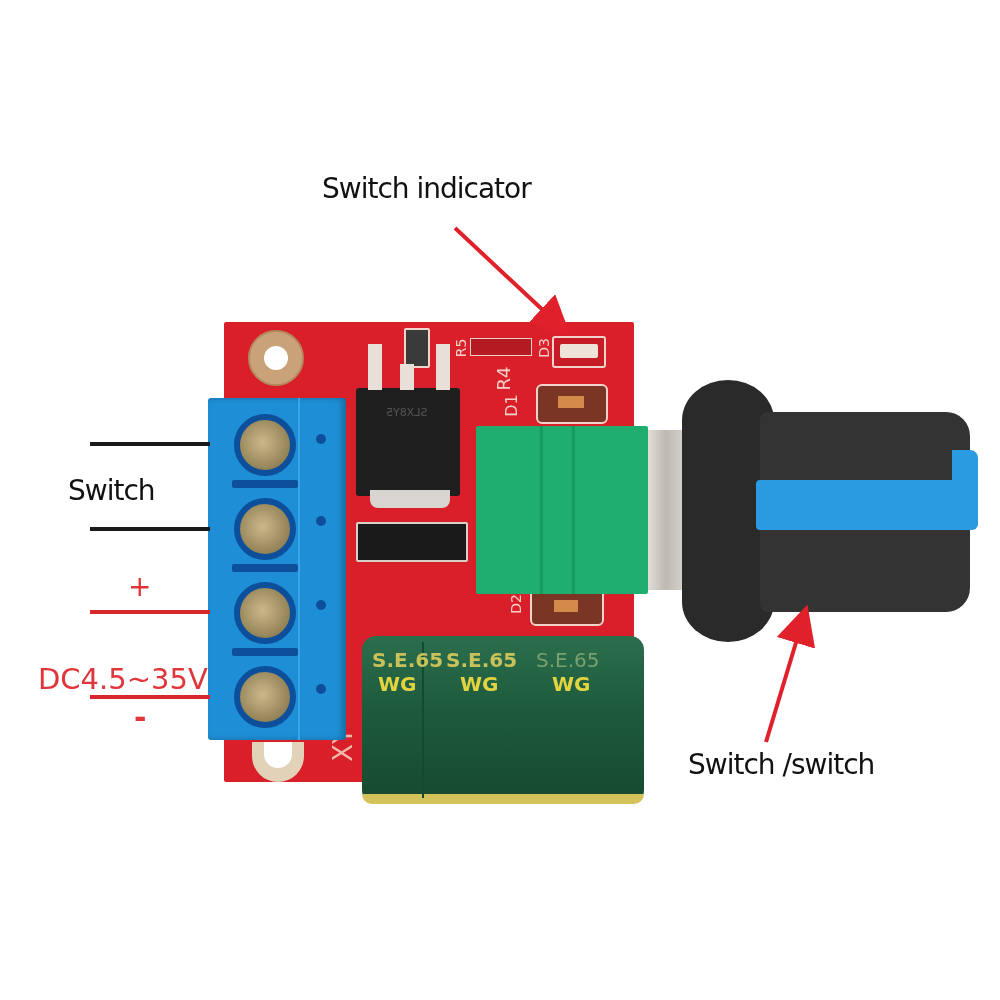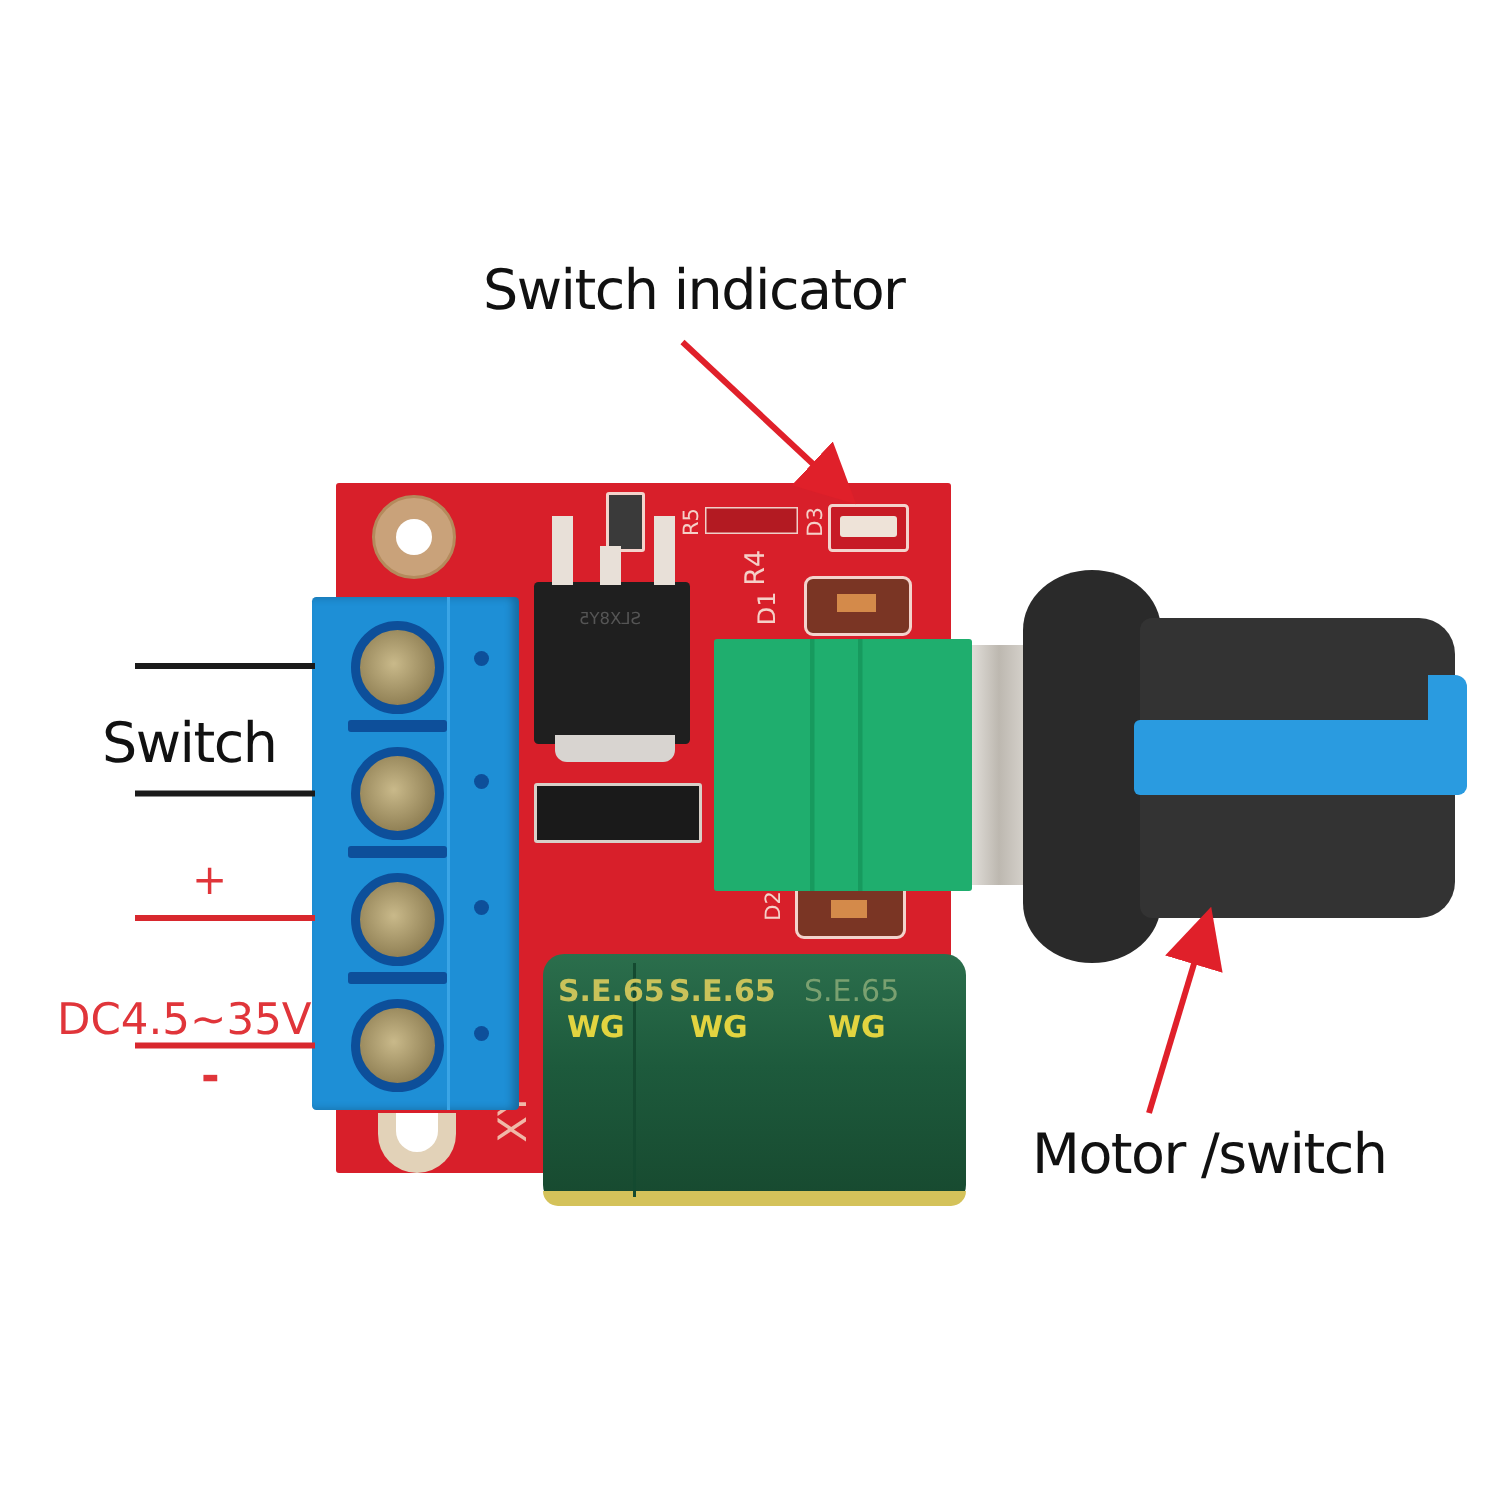--- a/index.html
+++ b/index.html
@@ -1,18 +1,18 @@
 <!DOCTYPE html>
 <html><head>
 <meta charset="utf-8">
 <style>
   html, body { margin:0; padding:0; background:#ffffff; }
   body { width:1000px; height:1000px; position:relative; overflow:hidden; font-family:"DejaVu Sans", sans-serif; }
   .abs { position:absolute; }
-  .label-black { color:#111111; font-size:37px; letter-spacing:-1px; white-space:nowrap; }
+  .label-black { color:#111111; font-size:28px; letter-spacing:-1px; white-space:nowrap; }
   .label-red { color:#e0353a; white-space:nowrap; }
   .wire { position:absolute; height:4px; }
   .pcb { background:#d81f2a; }
   svg { position:absolute; left:0; top:0; }
 </style>
 </head>
 <body>
 
 <div class="abs pcb" style="left:224px; top:322px; width:410px; height:460px; border-radius:2px;"></div>
 
@@ -100,21 +100,21 @@
 <div class="wire" style="left:90px; top:442px; width:120px; background:#1a1a1a;"></div>
 <div class="wire" style="left:90px; top:527px; width:120px; background:#1a1a1a;"></div>
 <div class="wire" style="left:90px; top:610px; width:120px; background:#d8282e;"></div>
 <div class="wire" style="left:90px; top:695px; width:120px; background:#d8282e;"></div>
 
 <div class="abs label-black" style="left:322px; top:172px;">Switch indicator</div>
 <div class="abs label-black" style="left:68px; top:474px;">Switch</div>
 <div class="abs label-red" style="left:128px; top:570px; font-size:28px;">+</div>
 <div class="abs label-red" style="left:38px; top:662px; font-size:29px;">DC4.5~35V</div>
 <div class="abs label-red" style="left:134px; top:700px; font-size:30px; font-weight:bold;">-</div>
-<div class="abs label-black" style="left:688px; top:748px;">Motor /switch</div>
+<div class="abs label-black" style="left:688px; top:748px;">Switch /switch</div>
 
 <svg width="1000" height="1000">
   <defs>
     <marker id="ah" markerWidth="10" markerHeight="10" refX="7" refY="5" orient="auto" markerUnits="strokeWidth">
       <path d="M0,0 L10,5 L0,10 z" fill="#e0202a"></path>
     </marker>
   </defs>
   <line x1="455" y1="228" x2="562" y2="328" stroke="#e0202a" stroke-width="4" marker-end="url(#ah)"></line>
   <line x1="766" y1="742" x2="804" y2="616" stroke="#e0202a" stroke-width="4" marker-end="url(#ah)"></line>
 </svg>

